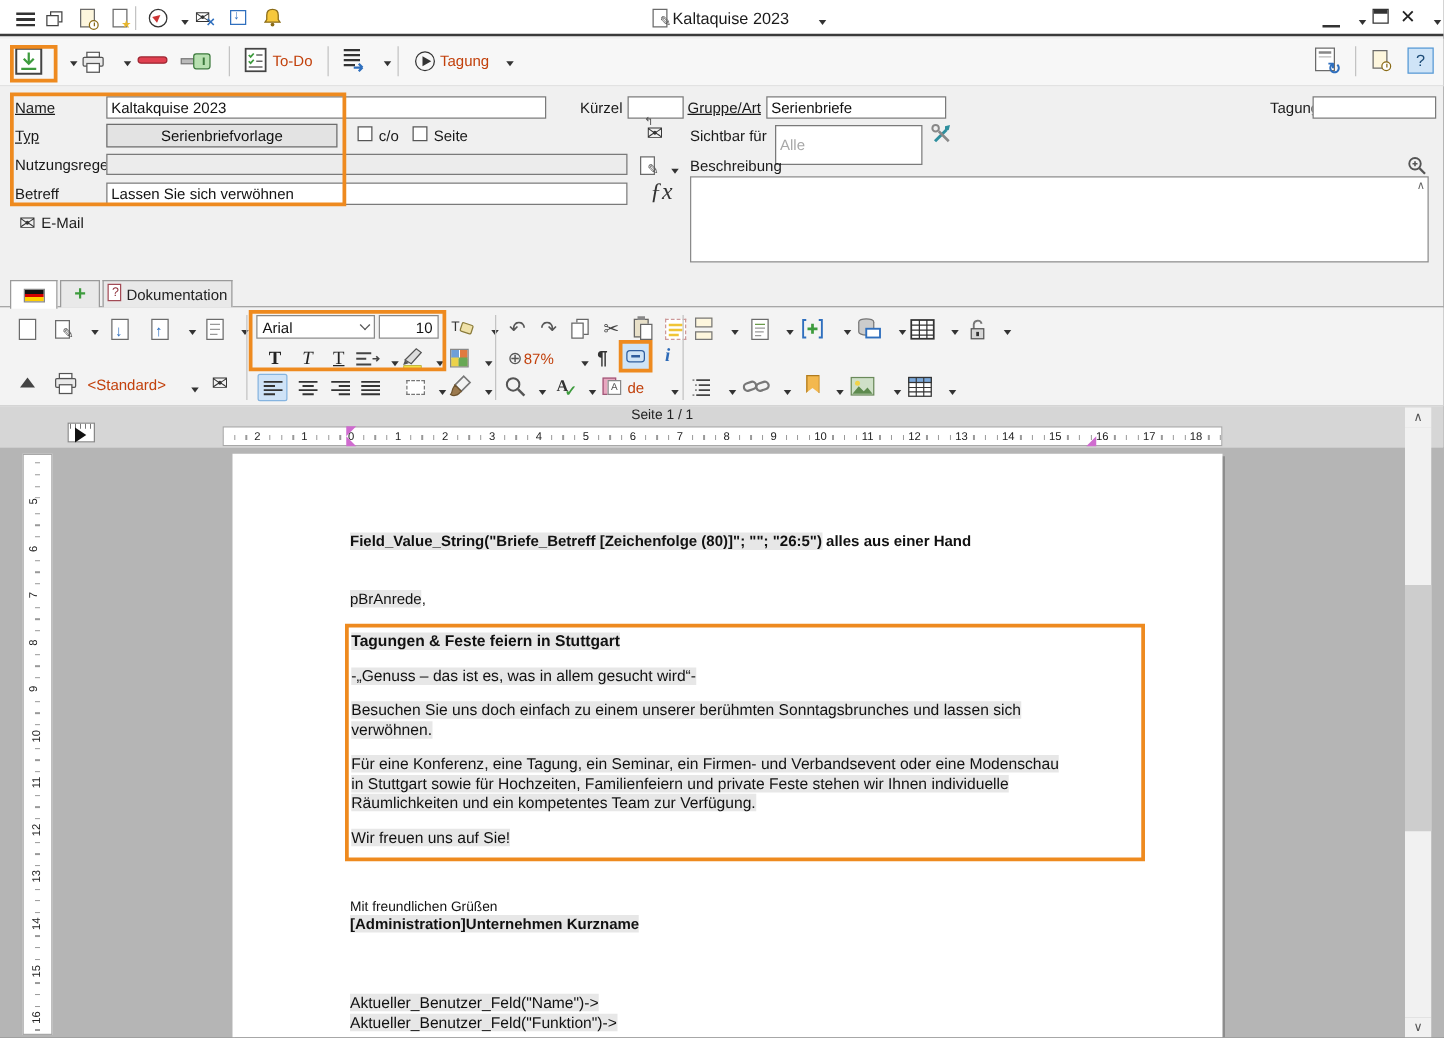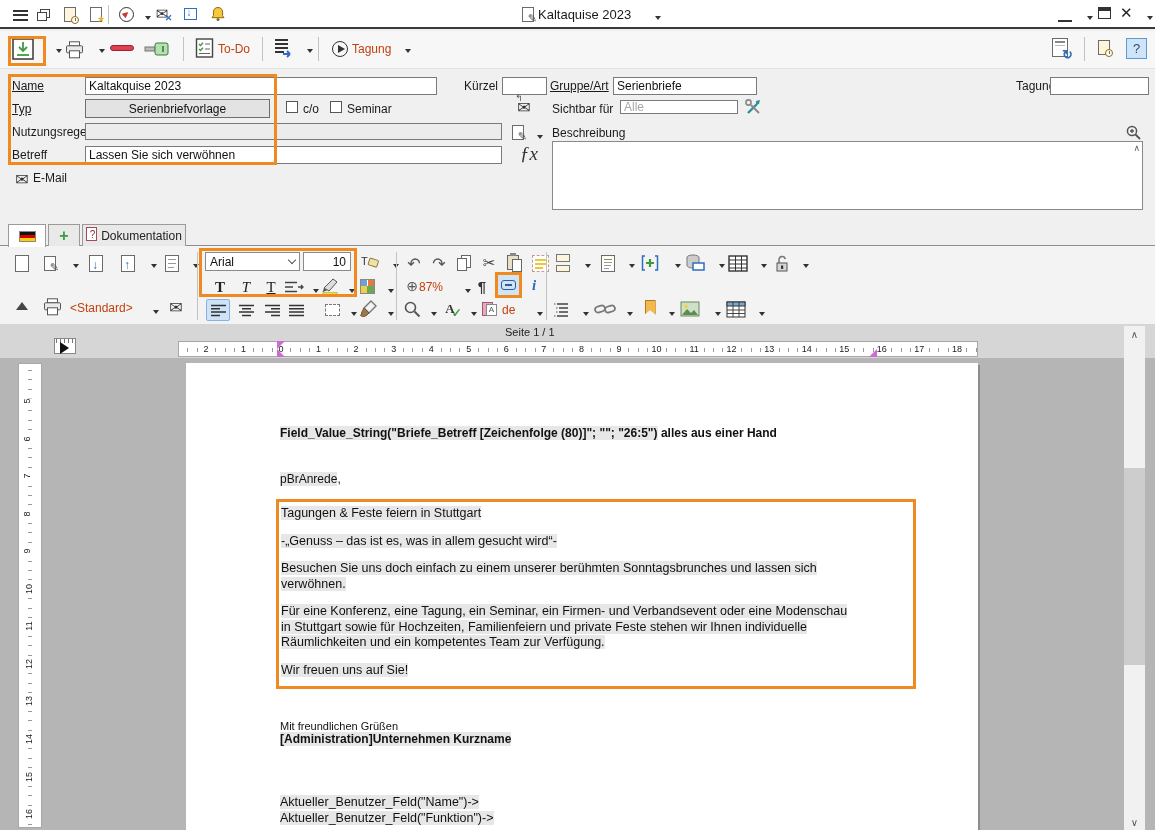--- a/index.html
+++ b/index.html
@@ -224,26 +224,26 @@
     <span class="abs lbl ulbl" style="left:550px;top:9px">Gruppe/Art</span>
     <input class="inp" style="left: 613px; top: 7px; width: 144px; height: 18px;" value="Serienbriefe">
     <span class="abs lbl" style="left:1016px;top:9px">Tagung</span>
     <input class="inp" style="left: 1050px; top: 7px; width: 99px; height: 18px;" value="">
 
     <span class="abs lbl ulbl" style="left:12px;top:32px">Typ</span>
     <button class="btn" style="left:85px;top:29px;width:185px;height:19px">Serienbriefvorlage</button>
     <span class="cb" style="left:286px;top:31px"></span>
     <span class="abs lbl" style="left:303px;top:32px">c/o</span>
     <span class="cb" style="left:330px;top:31px"></span>
-    <span class="abs lbl" style="left:347px;top:32px">Seminar</span>
+    <span class="abs lbl" style="left:347px;top:32px">Seite</span>
     <span class="tbi" style="left:514px;top:26px">
         <span style="position:relative;font-size:16px;color:#333">✉<span class="badge" style="left:-2px;top:-4px;color:#555">↰</span></span>
       </span>
     <span class="abs lbl" style="left:552px;top:32px">Sichtbar für</span>
-    <input class="inp" style="left: 620px; top: 30px; width: 118px; height: 14px;" placeholder="Alle">
+    <input class="inp" style="left: 620px; top: 30px; width: 118px; height: 32px;" placeholder="Alle">
     <span class="tbi" style="left:744px;top:26px">
         <svg width="20" height="20" viewBox="0 0 20 20">
           <path d="M4 16L13 7" stroke="#2e8f9e" stroke-width="2.4"></path>
           <path d="M12 4l4-1-1 4-3 1z" fill="#2e8f9e"></path>
           <path d="M15 16L7 8" stroke="#888" stroke-width="2"></path>
           <circle cx="4.5" cy="5.5" r="2.6" fill="none" stroke="#888" stroke-width="1.6"></circle>
         </svg>
       </span>
 
     <span class="abs lbl" style="left:12px;top:55px">Nutzungsregel</span>
@@ -656,21 +656,21 @@
     </div>
 
     <div class="page">
       <div class="abs dline" style="left:94px;top:63px;font-weight:bold;font-size:12px">
         <span class="shade">Field_Value_String("Briefe_Betreff [Zeichenfolge (80)]"; ""; "26:5")</span><span> alles aus einer Hand</span>
       </div>
       <div class="abs dline" style="left:94px;top:109px;font-size:12px">
         <span class="shade">pBrAnrede</span><span>,</span>
       </div>
       <div class="abs" id="boxed-paras" style="left:95px;top:143px;width:632px">
-          <div style="margin-bottom: 12px;">
+          <div style="margin-bottom: 12px; font-weight: bold;">
             <div class="dline"><span class="shade">Tagungen &amp; Feste feiern in Stuttgart</span></div>
           </div>
           <div style="margin-bottom: 12px;">
             <div class="dline"><span class="shade">-„Genuss – das ist es, was in allem gesucht wird“-</span></div>
           </div>
           <div style="margin-bottom: 12px;">
             <div class="dline"><span class="shade">Besuchen Sie uns doch einfach zu einem unserer berühmten Sonntagsbrunches und lassen sich</span></div>
             <div class="dline"><span class="shade">verwöhnen.</span></div>
           </div>
           <div style="margin-bottom: 12px;">

